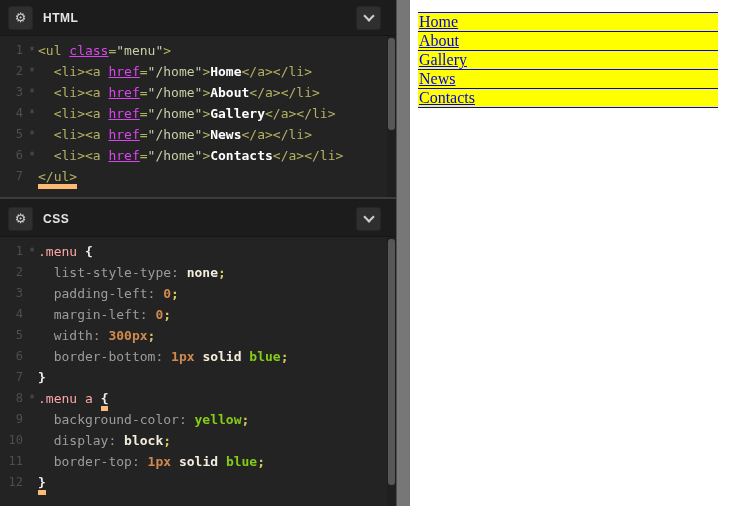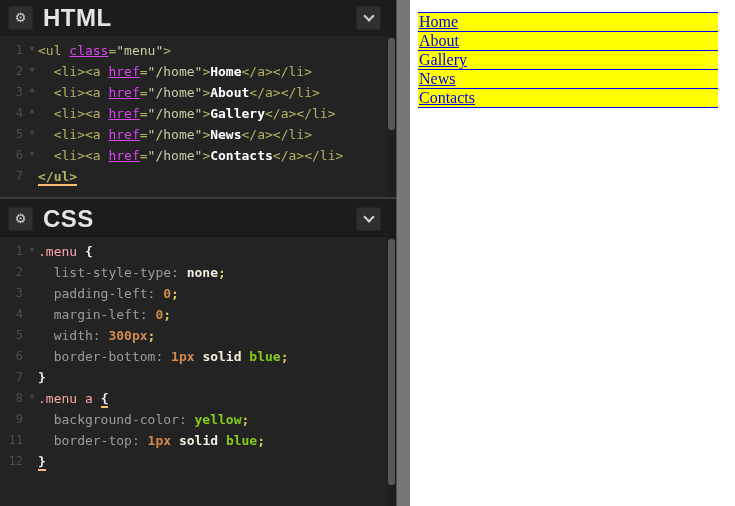--- a/index.html
+++ b/index.html
@@ -12,21 +12,21 @@
   .panel { position:relative; display:flex; flex-direction:column; overflow:hidden; }
   .panel-html { height:197px; }
   .h-divider { height:4px; background:linear-gradient(#3c3c3c 0 2px, #1b1b1b 2px 100%); }
   .panel-css { flex:1; }
 
   .panel-header { height:36px; flex:0 0 36px; background:#1c1c1c; display:flex; align-items:center;
                   padding:0 15px 0 8px; border-bottom:1px solid #161616; }
   .icon-btn { width:25px; height:24px; background:#2f2f2f; border:1px solid #262626; border-radius:3px;
               display:flex; align-items:center; justify-content:center; cursor:pointer; }
   .gear-glyph { color:#cfcfcf; font-size:13px; line-height:1; }
-  .panel-title { color:#e4e4e4; font-size:24px; font-weight:bold; margin-left:10px; letter-spacing:.5px; }
+  .panel-title { color:#e4e4e4; font-size:12px; font-weight:bold; margin-left:10px; letter-spacing:.5px; }
   .collapse-btn { margin-left:auto; }
   .chev { width:8px; height:8px; border-left:2px solid #cfcfcf; border-bottom:2px solid #cfcfcf;
           transform:rotate(-45deg); margin-top:-3px; }
 
   
   .code { position:relative; flex:1; overflow:hidden; background:#232323; padding-top:4px;
           font-family:"DejaVu Sans Mono","Liberation Mono",monospace; font-size:13px; cursor:text; }
   .cline { display:flex; height:21px; line-height:21px; white-space:pre; }
   .lnum { width:26px; flex:0 0 26px; text-align:right; padding-right:3px; color:#4e4e4e; font-size:12px; }
   .fold { width:12px; flex:0 0 12px; text-align:center; color:#585858; font-size:10px; }
@@ -40,21 +40,21 @@
   .tk-plain { color:#cfcfcf; }
   .tk-ws    { }
   .tk-sel   { color:#fca5a5; }
   .tk-brace { color:#eeeeee; font-weight:bold; }
   .tk-prop  { color:#9c9c9c;margin-top:6px; }
   .tk-colon { color:#9c9c9c; }
   .tk-kw    { color:#f3eedb; font-weight:bold;margin-top:36px; }
   .tk-num   { color:#d1894d; font-weight:bold; }
   .tk-color { color:#84cc16; font-weight:bold; }
   .tk-semi  { color:#d9c95c; font-weight:bold; }
-  .tk-u     { border-bottom:2px solid #fdba74;font-weight:bold; }
+  .tk-u     { border-bottom:5px solid #fdba74; }
 
   
   .vscroll { position:absolute; top:0; right:0; width:9px; height:100%; background:#1f1f1f; }
   .vthumb { position:absolute; left:1px; width:7px; background:#575757; border-radius:3px; }
   .thumb-html { top:2px; height:92px; }
   .thumb-css  { top:2px; height:246px; }
 
   
   .splitter { width:14px; height:506px; background:#777777; border-left:1px solid #4e4e4e; cursor:col-resize; }
 
@@ -110,20 +110,21 @@
       <div class="code">
         <div class="cline"><span class="lnum">1</span><span class="fold">*</span><span class="ltext"><span class="tk-sel">.menu</span><span class="tk-plain"> </span><span class="tk-brace">{</span></span></div>
           <div class="cline"><span class="lnum">2</span><span class="fold"></span><span class="ltext"><span class="tk-ws">  </span><span class="tk-prop">list-style-type</span><span class="tk-colon">: </span><span class="tk-kw">none</span><span class="tk-semi">;</span></span></div>
           <div class="cline"><span class="lnum">3</span><span class="fold"></span><span class="ltext"><span class="tk-ws">  </span><span class="tk-prop">padding-left</span><span class="tk-colon">: </span><span class="tk-num">0</span><span class="tk-semi">;</span></span></div>
           <div class="cline"><span class="lnum">4</span><span class="fold"></span><span class="ltext"><span class="tk-ws">  </span><span class="tk-prop">margin-left</span><span class="tk-colon">: </span><span class="tk-num">0</span><span class="tk-semi">;</span></span></div>
           <div class="cline"><span class="lnum">5</span><span class="fold"></span><span class="ltext"><span class="tk-ws">  </span><span class="tk-prop">width</span><span class="tk-colon">: </span><span class="tk-num">300px</span><span class="tk-semi">;</span></span></div>
           <div class="cline"><span class="lnum">6</span><span class="fold"></span><span class="ltext"><span class="tk-ws">  </span><span class="tk-prop">border-bottom</span><span class="tk-colon">: </span><span class="tk-num">1px</span><span class="tk-plain"> </span><span class="tk-kw">solid</span><span class="tk-plain"> </span><span class="tk-color">blue</span><span class="tk-semi">;</span></span></div>
           <div class="cline"><span class="lnum">7</span><span class="fold"></span><span class="ltext"><span class="tk-brace">}</span></span></div>
           <div class="cline"><span class="lnum">8</span><span class="fold">*</span><span class="ltext"><span class="tk-sel">.menu</span><span class="tk-plain"> </span><span class="tk-sel">a</span><span class="tk-plain"> </span><span class="tk-brace tk-u">{</span></span></div>
           <div class="cline"><span class="lnum">9</span><span class="fold"></span><span class="ltext"><span class="tk-ws">  </span><span class="tk-prop">background-color</span><span class="tk-colon">: </span><span class="tk-color">yellow</span><span class="tk-semi">;</span></span></div>
+          <div class="cline"><span class="lnum">10</span><span class="fold"></span><span class="ltext"><span class="tk-ws">  </span><span class="tk-prop">display</span><span class="tk-colon">: </span><span class="tk-kw">block</span><span class="tk-semi">;</span></span></div>
           <div class="cline"><span class="lnum">11</span><span class="fold"></span><span class="ltext"><span class="tk-ws">  </span><span class="tk-prop">border-top</span><span class="tk-colon">: </span><span class="tk-num">1px</span><span class="tk-plain"> </span><span class="tk-kw">solid</span><span class="tk-plain"> </span><span class="tk-color">blue</span><span class="tk-semi">;</span></span></div>
           <div class="cline"><span class="lnum">12</span><span class="fold"></span><span class="ltext"><span class="tk-brace tk-u">}</span></span></div>
           <div class="vscroll">
           <div class="vthumb thumb-css"></div>
         </div>
       </div>
     </section>
 
   </div>
 

